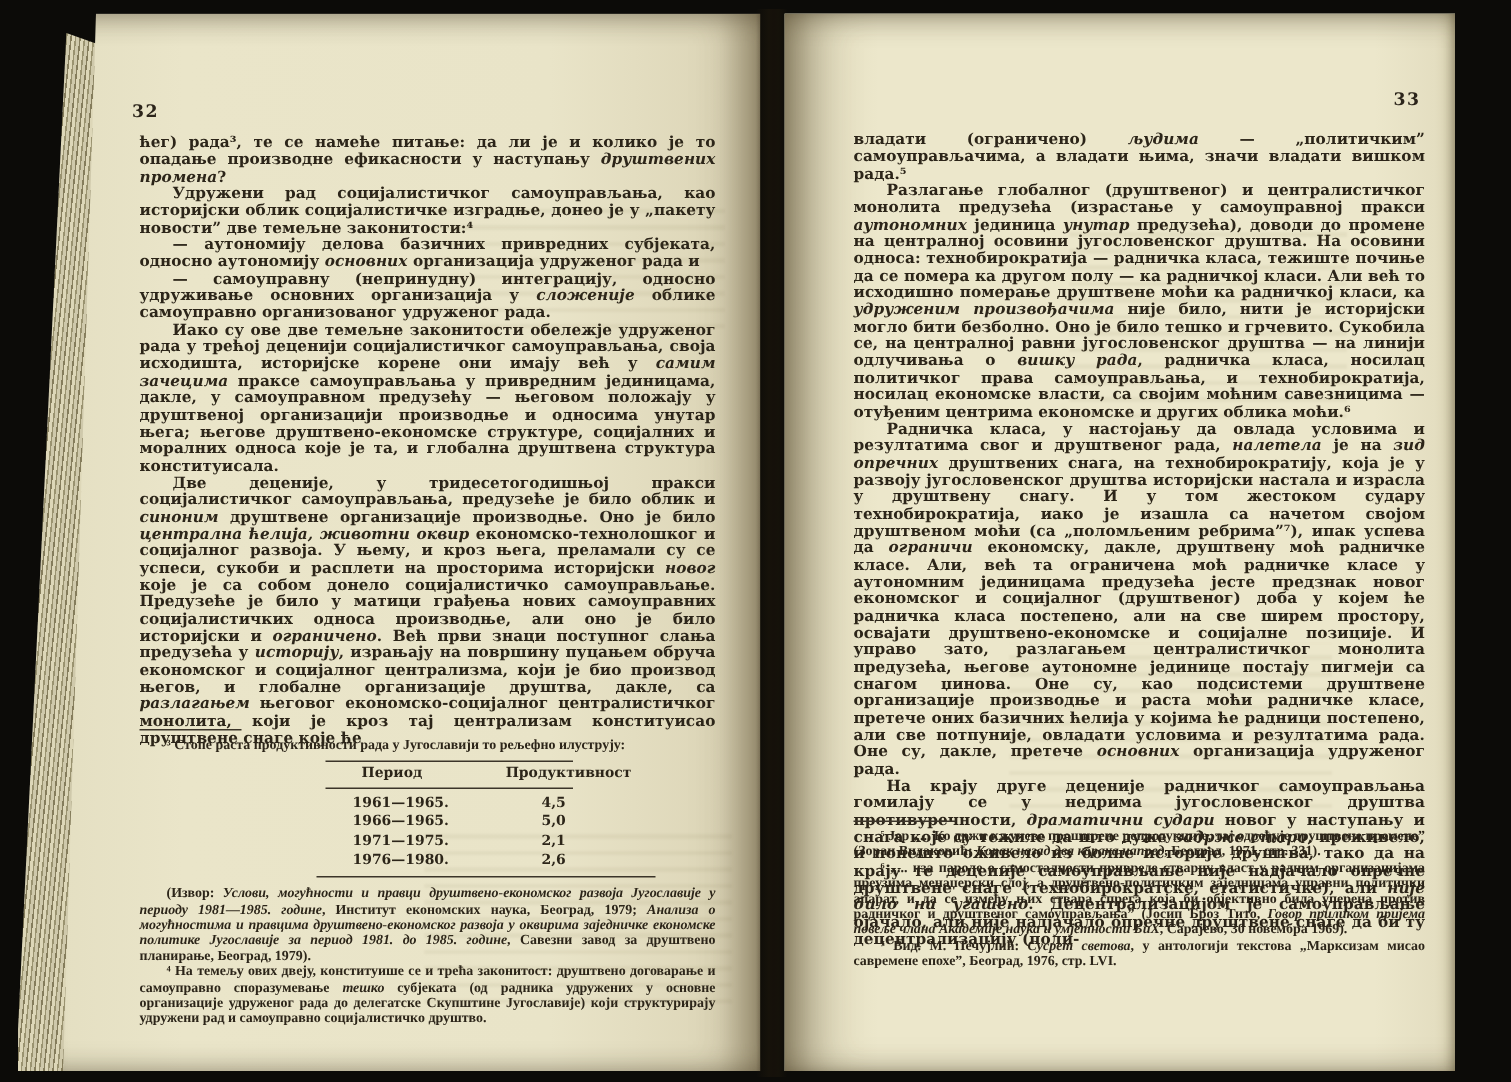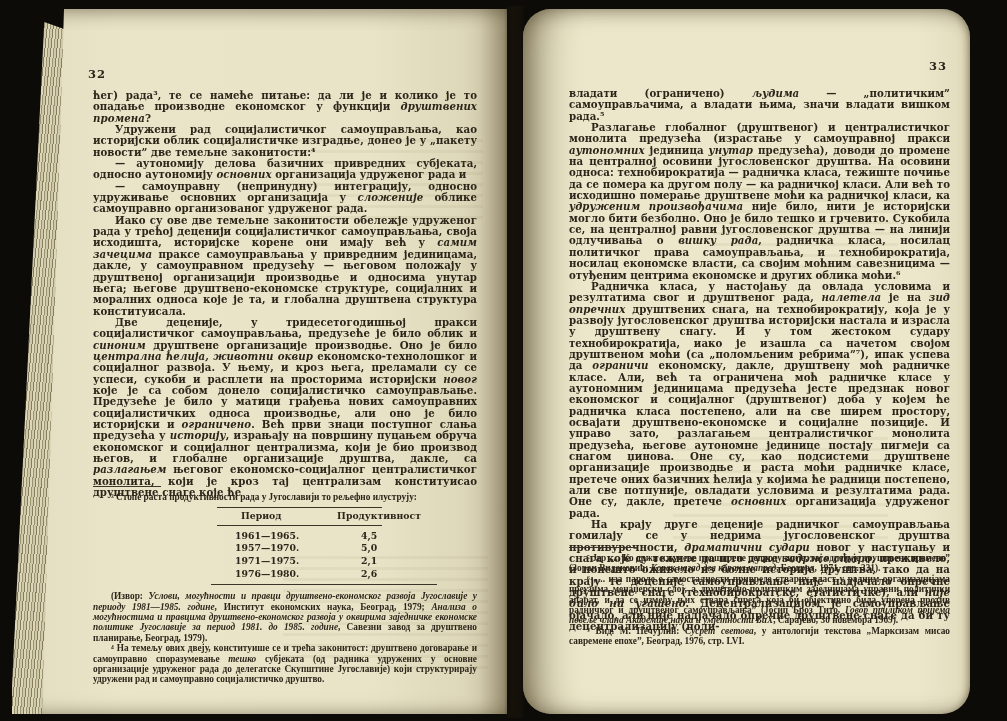--- a/index.html
+++ b/index.html
@@ -26,21 +26,20 @@
                inset 0 14px 18px -12px rgba(50,40,20,.45),
                inset 0 -12px 16px -12px rgba(50,40,20,.4);
   }
   .page-right{
     left:523px;width:447px;
     background:linear-gradient(90deg,#cfc8a8 0%,#e2dcbe 4%,#ece7cb 14%,#ece7cb 88%,#e4dec1 97%,#d6cfae 100%);
     box-shadow:inset 30px 0 34px -18px rgba(74,60,35,.6),
                inset 0 14px 18px -12px rgba(60,48,25,.45),
                inset 0 -12px 16px -12px rgba(60,48,25,.4),
                inset -5px 0 7px -4px rgba(60,48,25,.45);
-    border-radius:28px;
   }
   .gutter{
     position:absolute;left:504px;top:6px;width:21px;height:712px;
     background:linear-gradient(90deg,rgba(30,24,12,0) 0%,rgba(30,24,12,.55) 40%,#15100a 55%,rgba(30,24,12,.5) 72%,rgba(30,24,12,0) 100%);
   }
   
   .page-num{
     position:absolute;font-weight:bold;font-size:11.5px;color:#2b241a;letter-spacing:1px;
   }
   .pn-left{left:50px;top:58px;}
@@ -84,21 +83,21 @@
 <body>
 
 <div class="spread">
 
   <div class="edge-stack"></div>
 
   <div class="page page-left">
     <div class="page-num pn-left">32</div>
 
     <div class="body-text bt-left">
-      <p class="para cont"><span>ћег) рада³, те се намеће питање: да ли је и колико је то опадање производне економског у функцији </span><span class="it">друштвених промена</span><span>?</span></p>
+      <p class="para cont"><span>ћег) рада³, те се намеће питање: да ли је и колико је то опадање производне ефикасности у наступању </span><span class="it">друштвених промена</span><span>?</span></p>
       <p class="para"><span>Удружени рад социјалистичког самоуправљања, као историјски облик социјалистичке изградње, донео је у „пакету новости” две темељне законитости:⁴</span></p>
       <p class="para"><span>— аутономију делова базичних привредних субјеката, односно аутономију </span><span class="it">основних</span><span> организација удруженог рада и</span></p>
       <p class="para"><span>— самоуправну (непринудну) интеграцију, односно удруживање основних организација у </span><span class="it">сложеније</span><span> облике самоуправно организованог удруженог рада.</span></p>
       <p class="para"><span>Иако су ове две темељне законитости обележје удруженог рада у трећој деценији социјалистичког самоуправљања, своја исходишта, историјске корене они имају већ у </span><span class="it">самим зачецима</span><span> праксе самоуправљања у привредним јединицама, дакле, у самоуправном предузећу — његовом положају у друштвеној организацији производње и односима унутар њега; његове друштвено-економске структуре, социјалних и моралних односа које је та, и глобална друштвена структура конституисала.</span></p>
       <p class="para"><span>Две деценије, у тридесетогодишњој пракси социјалистичког самоуправљања, предузеће је било облик и </span><span class="it">синоним</span><span> друштвене организације производње. Оно је било </span><span class="it">централна ћелија, животни оквир</span><span> економско-технолошког и социјалног развоја. У њему, и кроз њега, преламали су се успеси, сукоби и расплети на просторима историјски </span><span class="it">новог</span><span> које је са собом донело социјалистичко самоуправљање. Предузеће је било у матици грађења нових самоуправних социјалистичких односа производње, али оно је било историјски и </span><span class="it">ограничено</span><span>. Већ први знаци поступног слања предузећа у </span><span class="it">историју</span><span>, израњају на површину пуцањем обруча економског и социјалног централизма, који је био производ његов, и глобалне организације друштва, дакле, са </span><span class="it">разлагањем</span><span> његовог економско-социјалног централистичког монолита, који је кроз тај централизам конституисао друштвене снаге које ће</span></p>
     </div>
 
     <div class="fn-area fn-left">
       <div class="fn-rule"></div>
       <p class="fn"><span>³ Стопе раста продуктивности рада у Југославији то рељефно илуструју:</span></p>
@@ -109,21 +108,21 @@
           <span class="t-c1">Период</span>
           <span class="t-c2">Продуктивност</span>
         </div>
         <div class="t-rule t-rule-head"></div>
         <div class="t-body">
           <div class="t-row">
             <span class="t-c1">1961—1965.</span>
             <span class="t-c2">4,5</span>
           </div>
           <div class="t-row">
-            <span class="t-c1">1957—1970.</span>
+            <span class="t-c1">1966—1965.</span>
             <span class="t-c2">5,0</span>
           </div>
           <div class="t-row">
             <span class="t-c1">1971—1975.</span>
             <span class="t-c2">2,1</span>
           </div>
           <div class="t-row">
             <span class="t-c1">1976—1980.</span>
             <span class="t-c2">2,6</span>
           </div>

